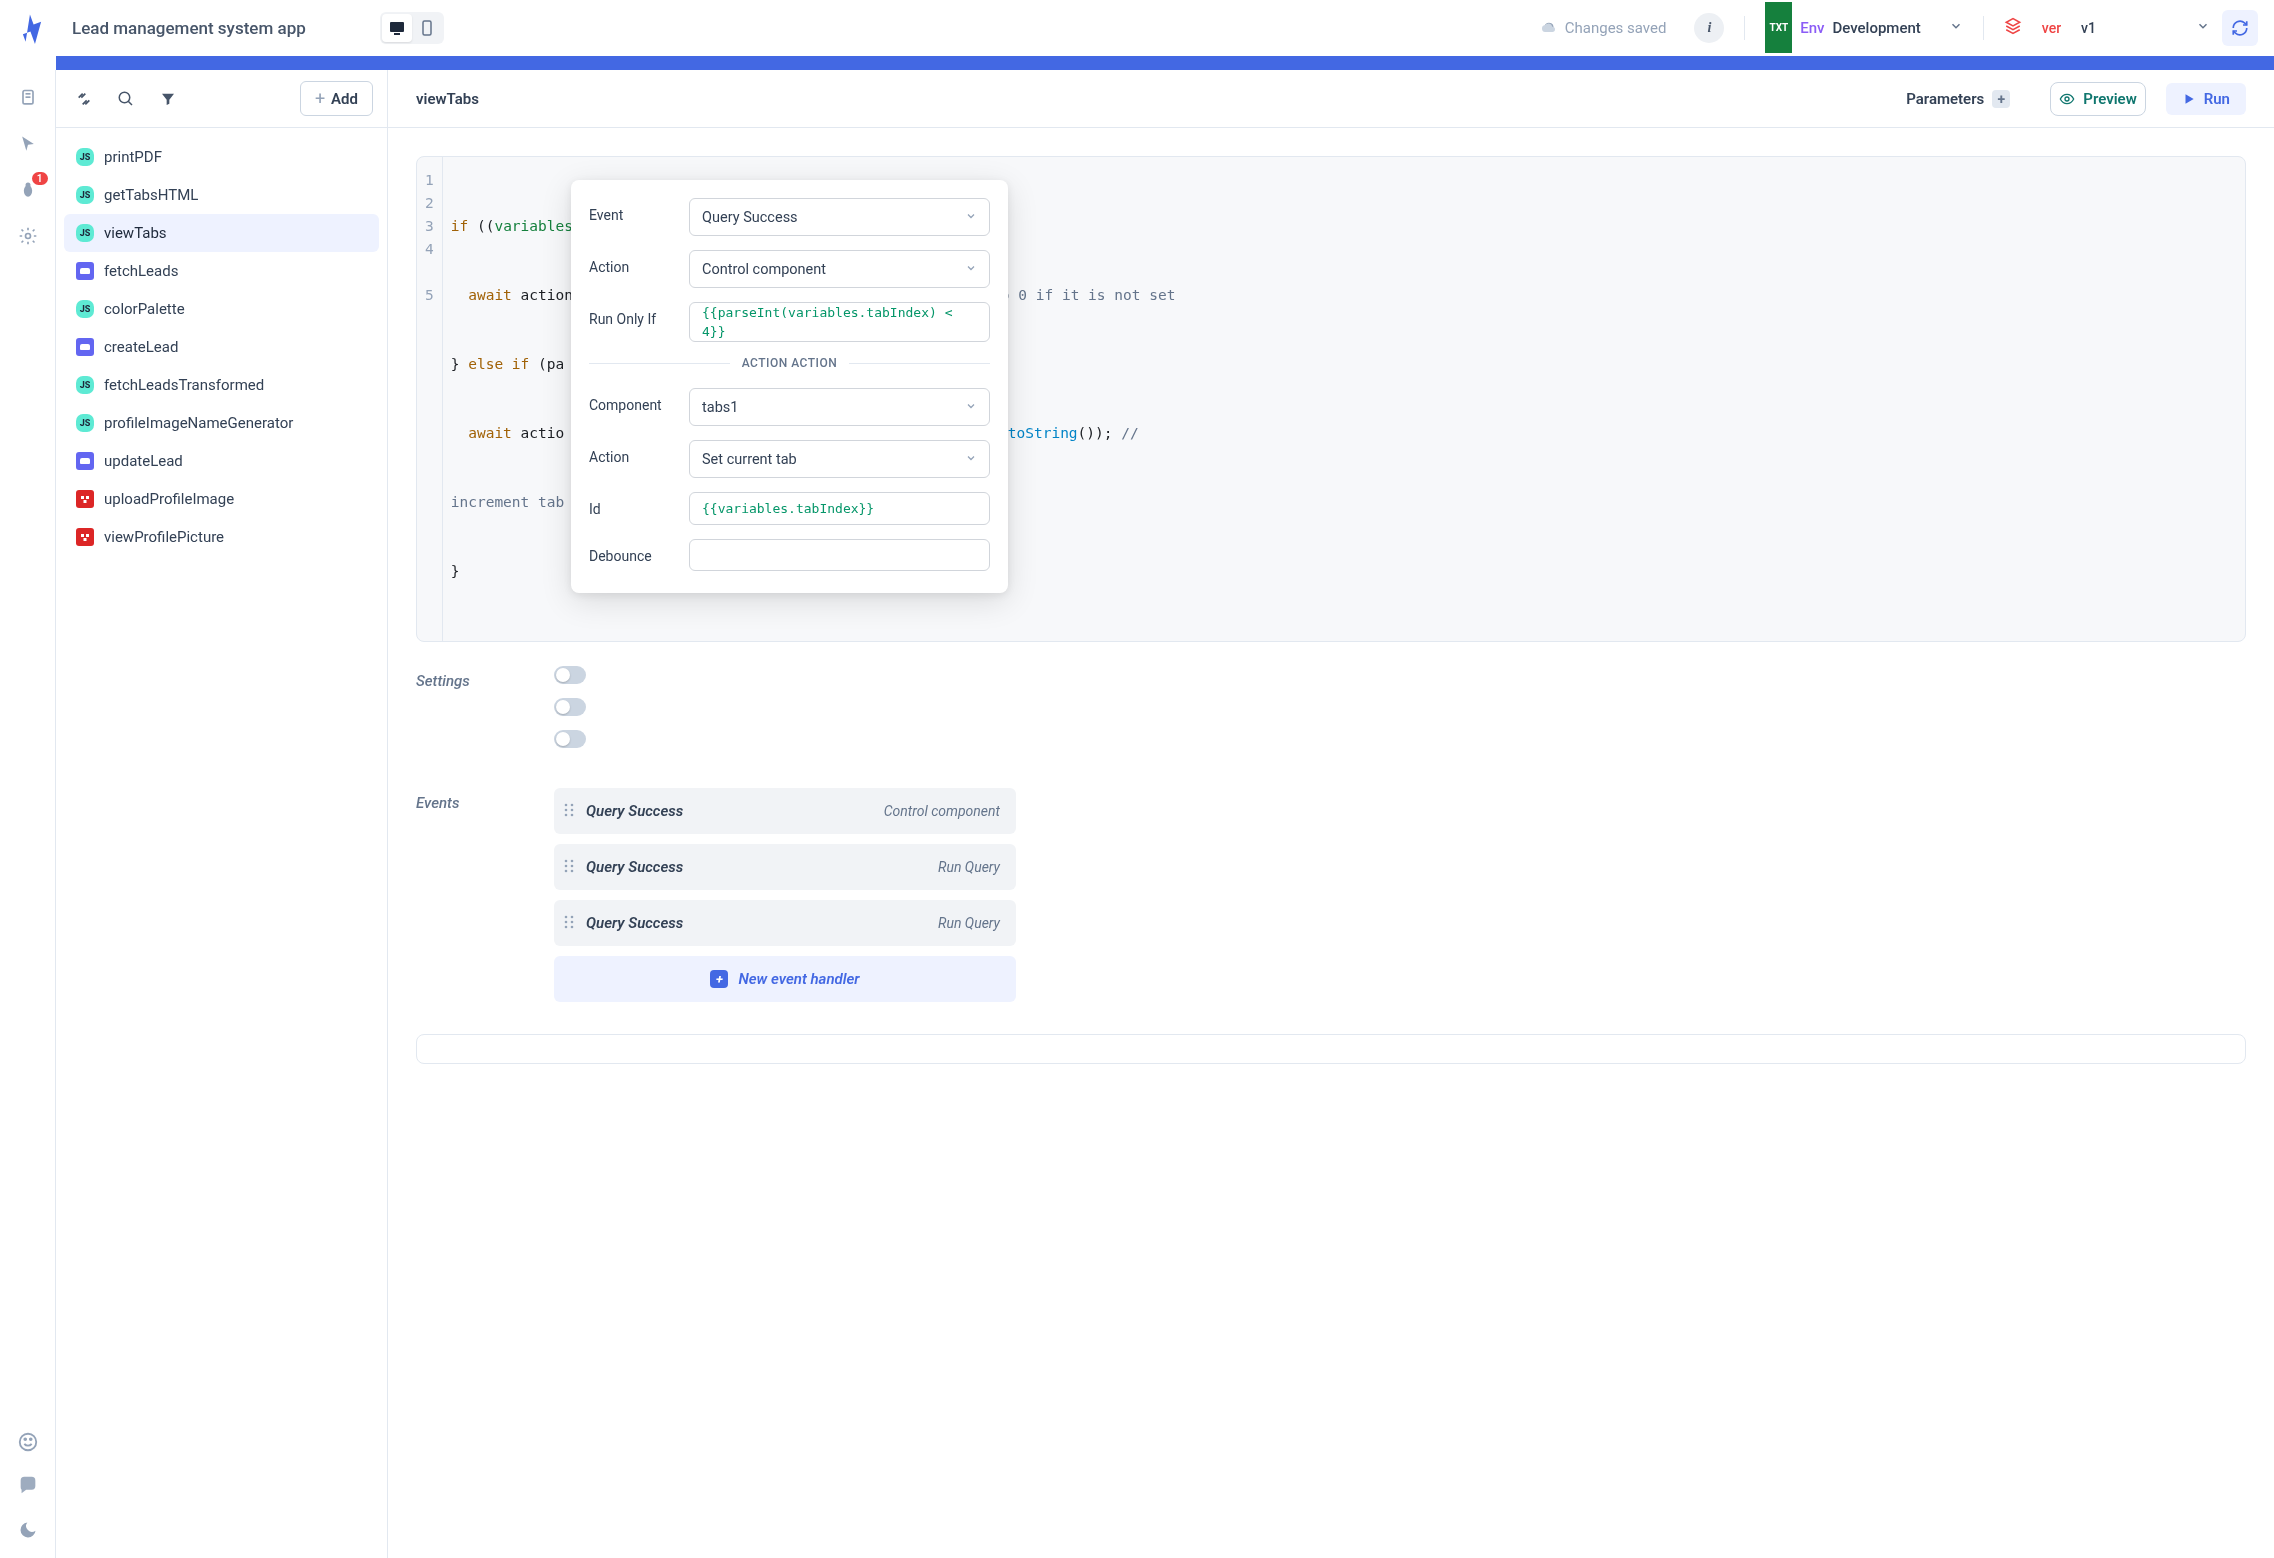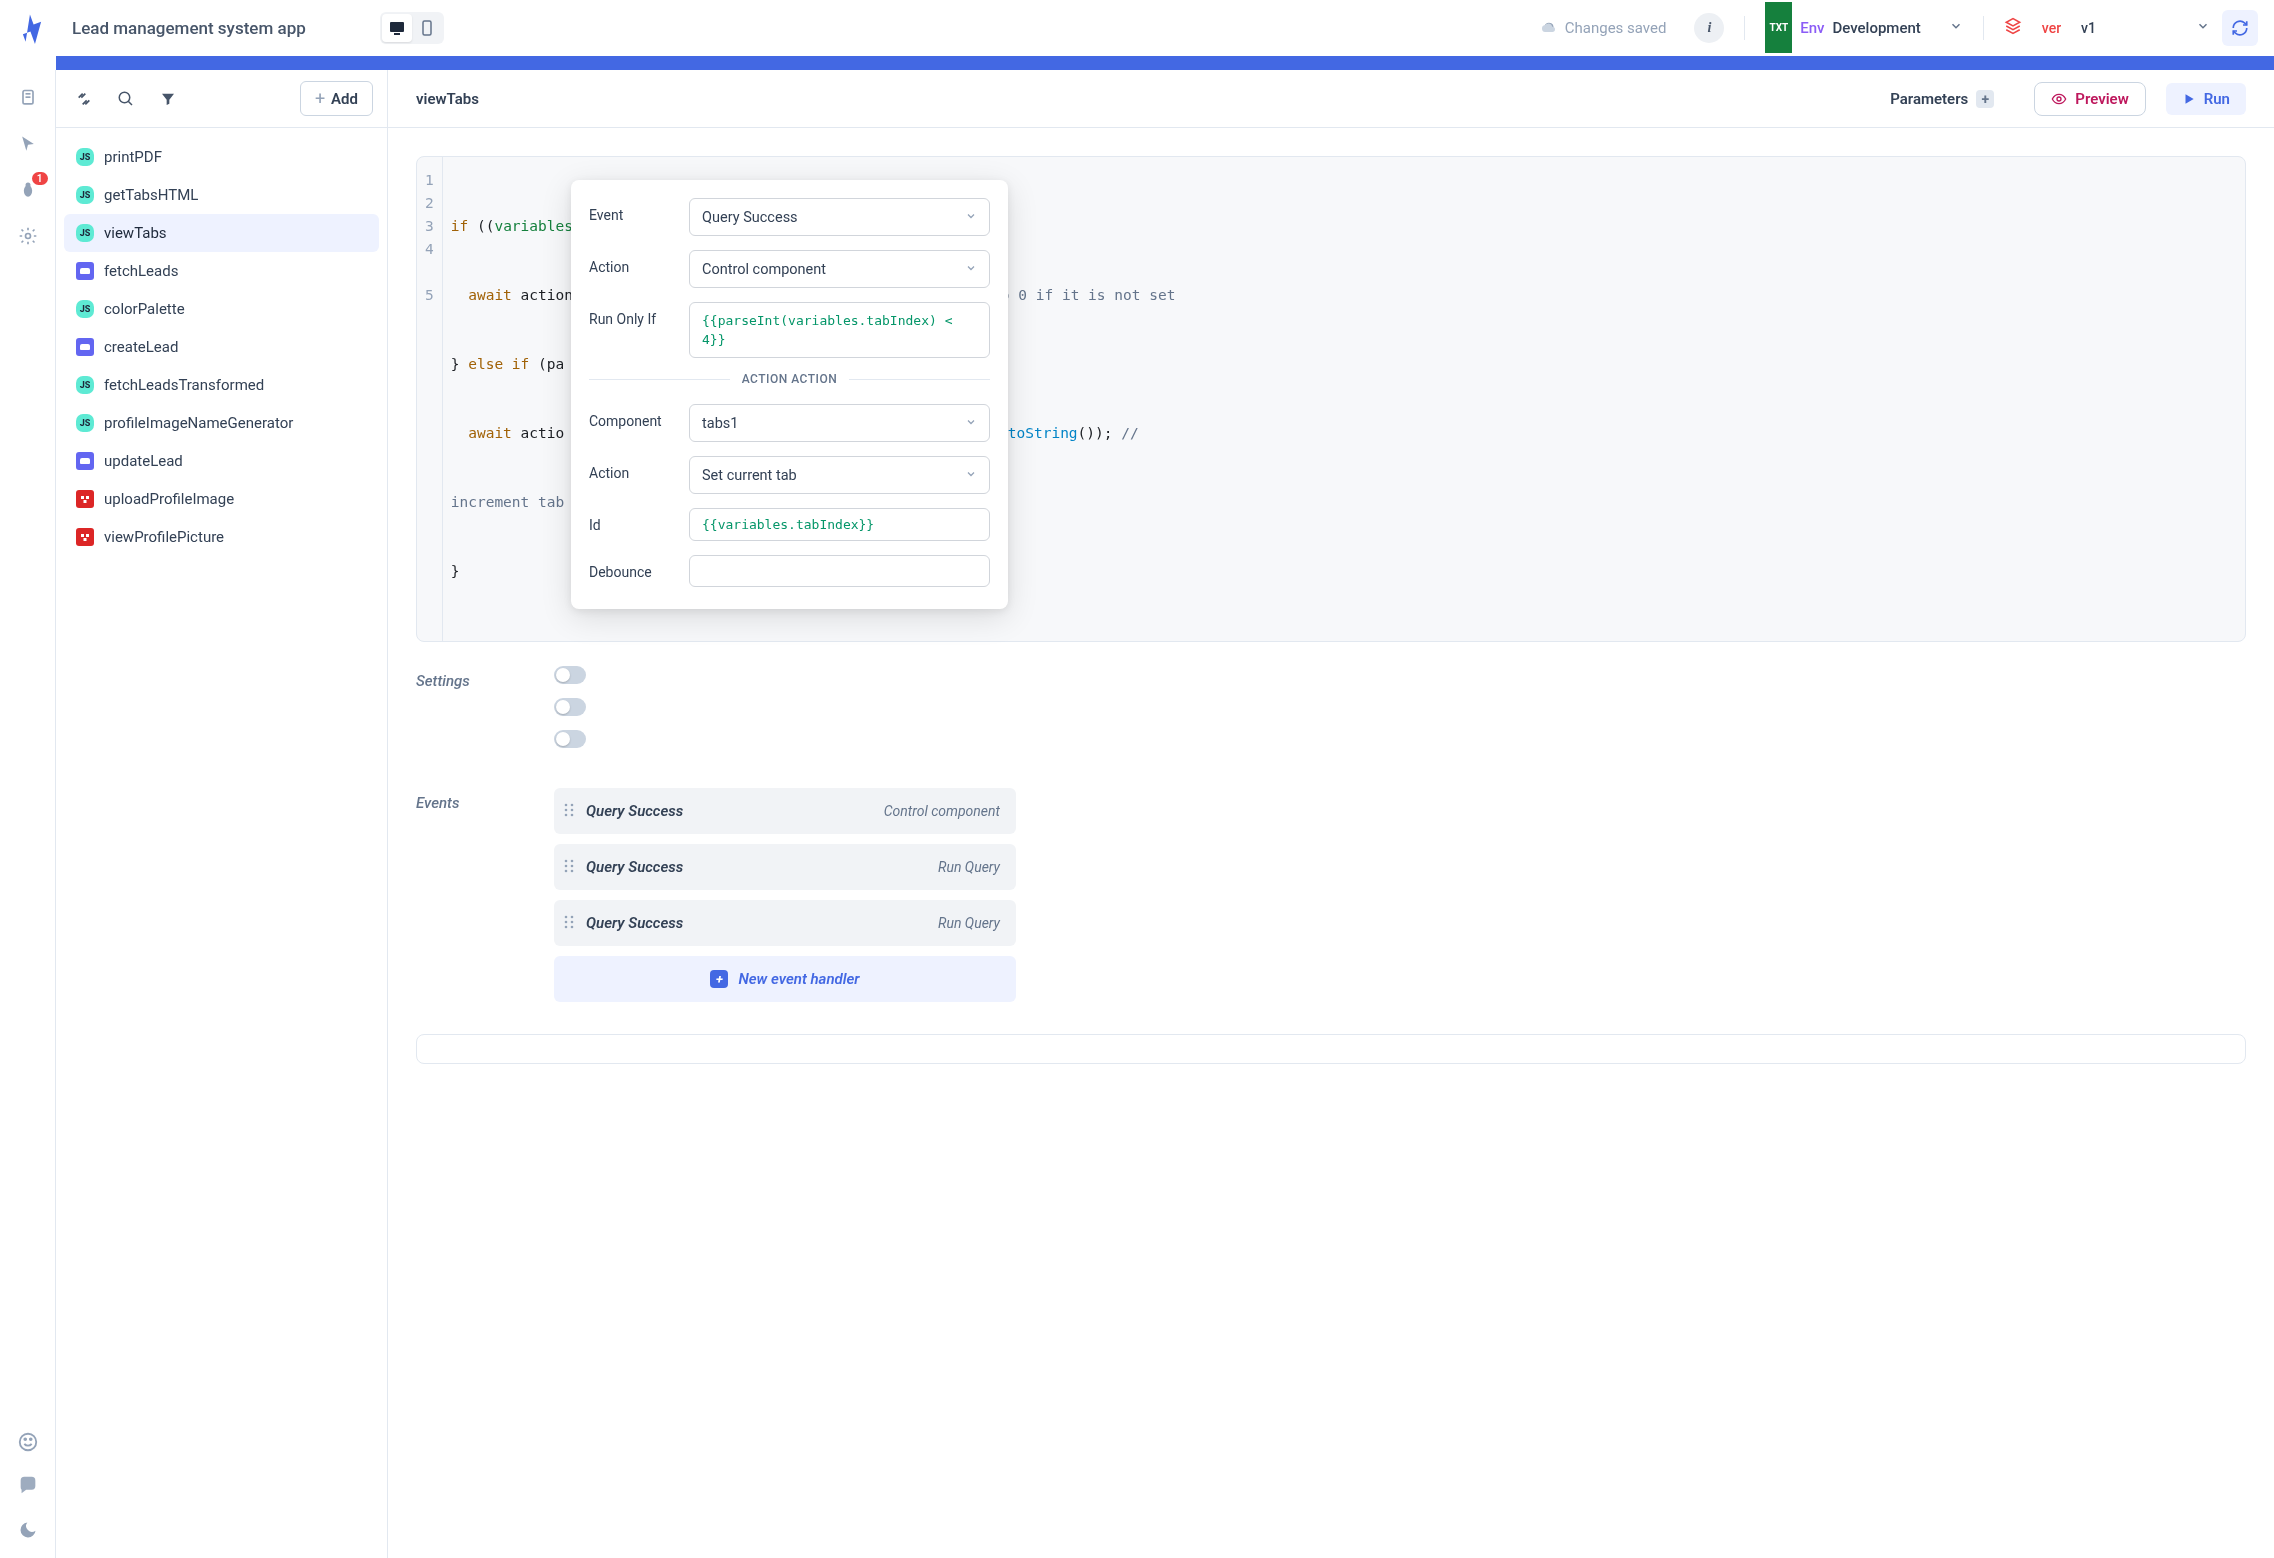--- a/index.html
+++ b/index.html
@@ -54,21 +54,21 @@
   .icon-db::after { content:''; width:10px; height:6px; background:#fff; border-radius:2px 2px 1px 1px;}
   .icon-tj { width:18px; height:18px; background:#dc2626; border-radius:3px; display:flex; align-items:center; justify-content:center; }
   .icon-tj svg { width:12px; height:12px; fill:#fff;}
   
   
   .content { flex:1; display:flex; flex-direction:column; overflow:auto; background:#fff;}
   .content-header { height:58px; border-bottom:1px solid #e2e8f0; display:flex; align-items:center; padding: 0 28px; gap:20px;}
   .content-title { font-weight:600; color:#334155; font-size:15px;}
   .params { margin-left:auto; display:flex; align-items:center; gap:8px; color:#334155; font-weight:600; font-size:15px;}
   .params-add { width:18px; height:18px; background:#e2e8f0; border-radius:4px; display:flex; align-items:center; justify-content:center; font-size:14px; color:#64748b; font-weight:700;}
-  .preview-btn { display:flex; align-items:center; gap:8px; border:1px solid #cbd5e1; border-radius:8px; padding:7px 16px; font-weight:600; color:#be185d; font-size:15px;}
+  .preview-btn { display:flex; align-items:center; gap:8px; border:1px solid #cbd5e1; border-radius:8px; padding:7px 8px; font-weight:600; color:#0f766e; font-size:15px;}
   .run-btn { display:flex; align-items:center; gap:8px; background:#eef2ff; border-radius:6px; padding:7px 16px; font-weight:600; color:#4368E3; font-size:15px;}
   
   .content-body { padding: 28px 28px; position:relative;}
   
   
   .code-editor { border:1px solid #e2e8f0; border-radius:8px; background:#f7f8fa; font-family: "SF Mono", Menlo, Consolas, monospace; font-size:14.5px; line-height:23px; display:flex; min-height: 370px;}
   .gutter { padding: 12px 8px; text-align:right; color:#94a3b8; user-select:none; border-right: 1px solid #e2e8f0;}
   .gutter div { height: 23px; }
   .code-lines { padding: 12px 8px; white-space: pre; overflow:hidden;}
   .code-lines div { height: 23px; }
@@ -79,21 +79,21 @@
   .tok-num { color:#0369a1; }
   .tok-comment { color:#64748b; }
   .tok-undef { color:#7c3aed; }
   
   
   .popover { position:absolute; top: 52px; left: 183px; width: 437px; background:#fff; border-radius:8px; box-shadow: 0 8px 32px rgba(0,0,0,0.12), 0 2px 8px rgba(0,0,0,0.08); padding: 18px 18px 22px;}
   .field-row { display:flex; align-items:flex-start; gap: 12px; margin-bottom: 14px;}
   .field-label { width: 88px; color:#334155; font-size:14px; padding-top:9px; flex-shrink:0;}
   .select { flex:1; border:1px solid #d1d5db; border-radius:6px; height:38px; display:flex; align-items:center; padding: 0 12px; color:#334155; font-size:14.5px; position:relative;}
   .select .chev { margin-left:auto; color:#94a3b8;}
-  .textbox { flex:1; border:1px solid #d1d5db; border-radius:6px; min-height:38px; padding:8px 12px; font-size:14px; line-height:18px;}
+  .textbox { flex:1; border:1px solid #d1d5db; border-radius:6px; min-height:38px; padding:0 12px; font-size:14px; line-height:18px;}
   .template-text { color:#059669; font-family: "SF Mono", Menlo, monospace; font-size:13px;}
   .section-divider { display:flex; align-items:center; gap:12px; margin: 14px 0 18px;}
   .section-divider .line { flex:1; height:1px; background:#e2e8f0;}
   .section-divider .label { font-size:12px; letter-spacing:0.5px; color:#64748b; font-weight:500;}
   
   
   .lower { margin-top: 24px; display:flex; gap: 60px; align-items:flex-start;font-style:italic;}
   .lower-label { width:78px; color:#64748b; font-size:15px; font-weight:500; padding-top:6px;}
   .toggles { display:flex; flex-direction:column; gap:14px;}
   .toggle { width:32px; height:18px; background:#cbd5e1; border-radius:10px; position:relative;}

